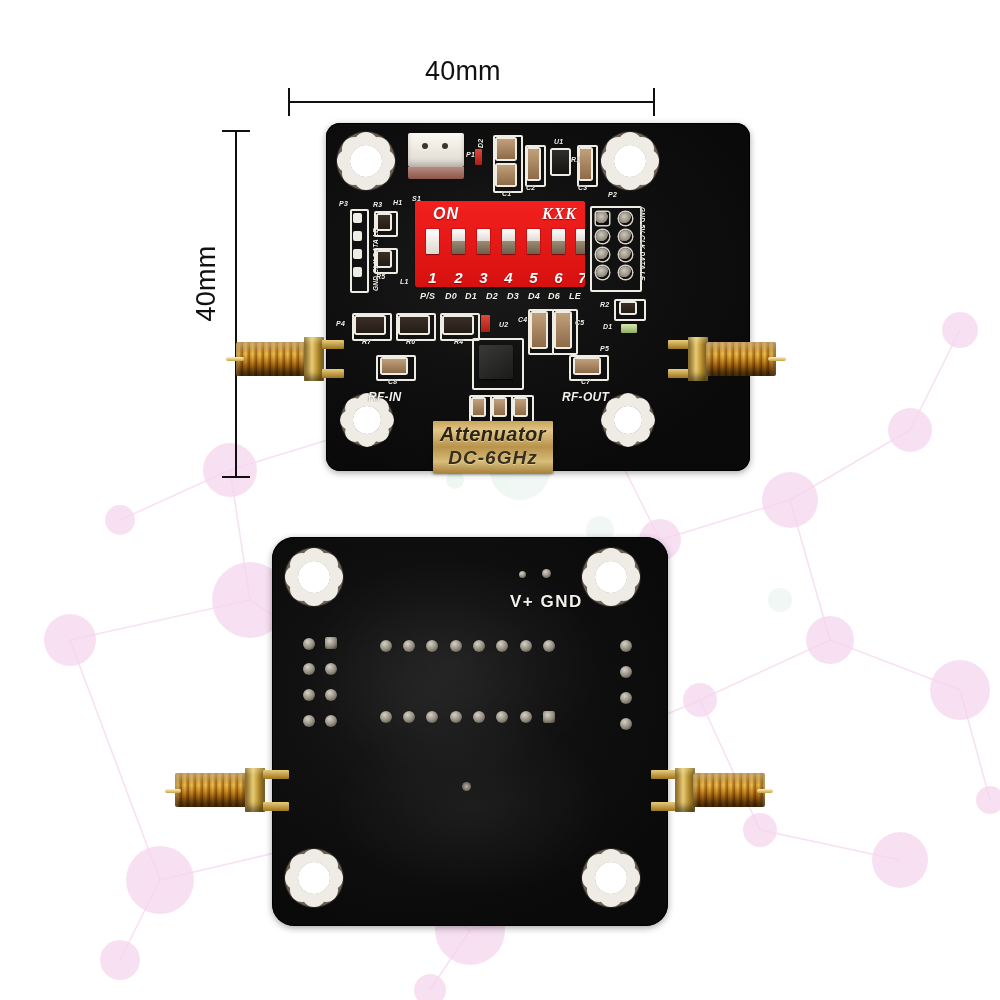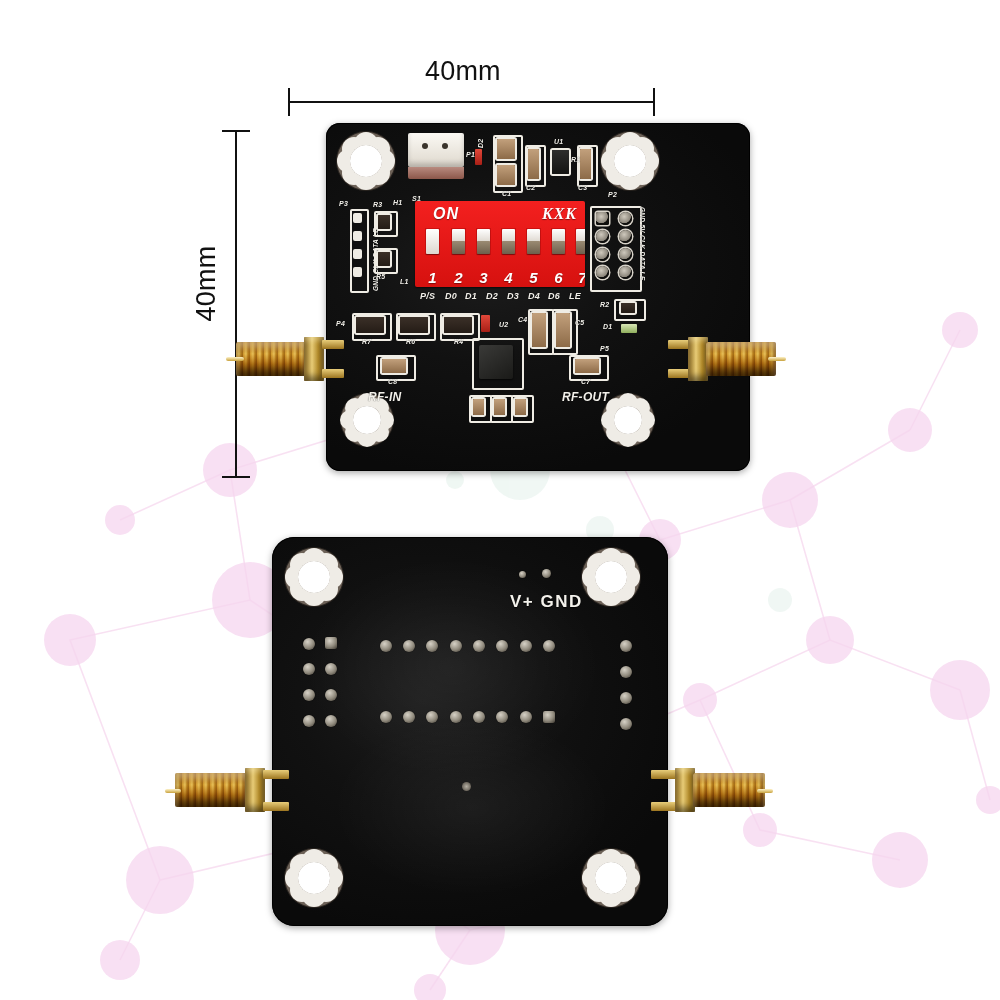--- a/index.html
+++ b/index.html
@@ -577,20 +577,24 @@
     </div>
 
     <div class="sma" style="left:345px; top:211px; width:115px; height:50px;">
       <div class="sma-tab" style="left:-3px; top:6px; width:22px;"></div>
       <div class="sma-tab" style="left:-3px; top:35px; width:22px;"></div>
       <div class="sma-flange" style="left:17px; top:3px;"></div>
       <div class="sma-barrel" style="left:35px; top:8px; width:70px;"></div>
       <div class="sma-pin" style="left:97px; top:23px; width:18px;"></div>
     </div>
 
+    <div id="gold-label" style="left:107px; top:298px; width:120px; height:52px;">
+      <div class="gl-line" id="gl-title">Attenuator</div>
+      <div class="gl-line" id="gl-sub">DC-6GHz</div>
+    </div>
   </div>
 
   <div class="board" id="board-back">
 
     <div class="back-sheen" style="left:30px; top:20px; width:300px; height:220px;"></div>
     <div class="back-sheen" style="left:60px; top:180px; width:280px; height:180px;"></div>
 
     <div class="hole" style="left:26px;  top:24px;  width:32px; height:32px;"></div>
     <div class="hole" style="left:323px; top:24px;  width:32px; height:32px;"></div>
     <div class="hole" style="left:26px;  top:325px; width:32px; height:32px;"></div>

